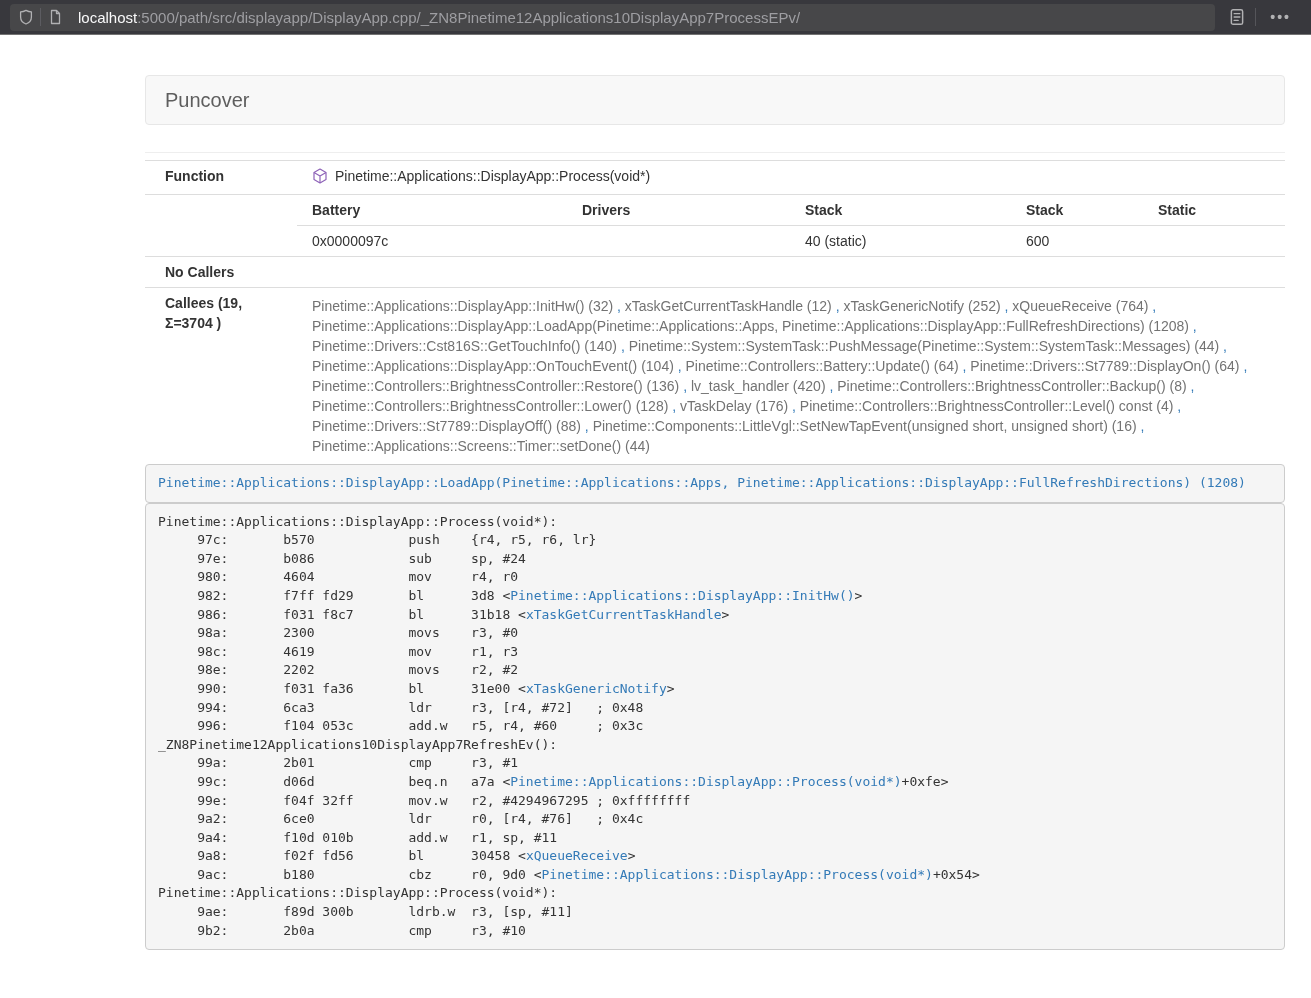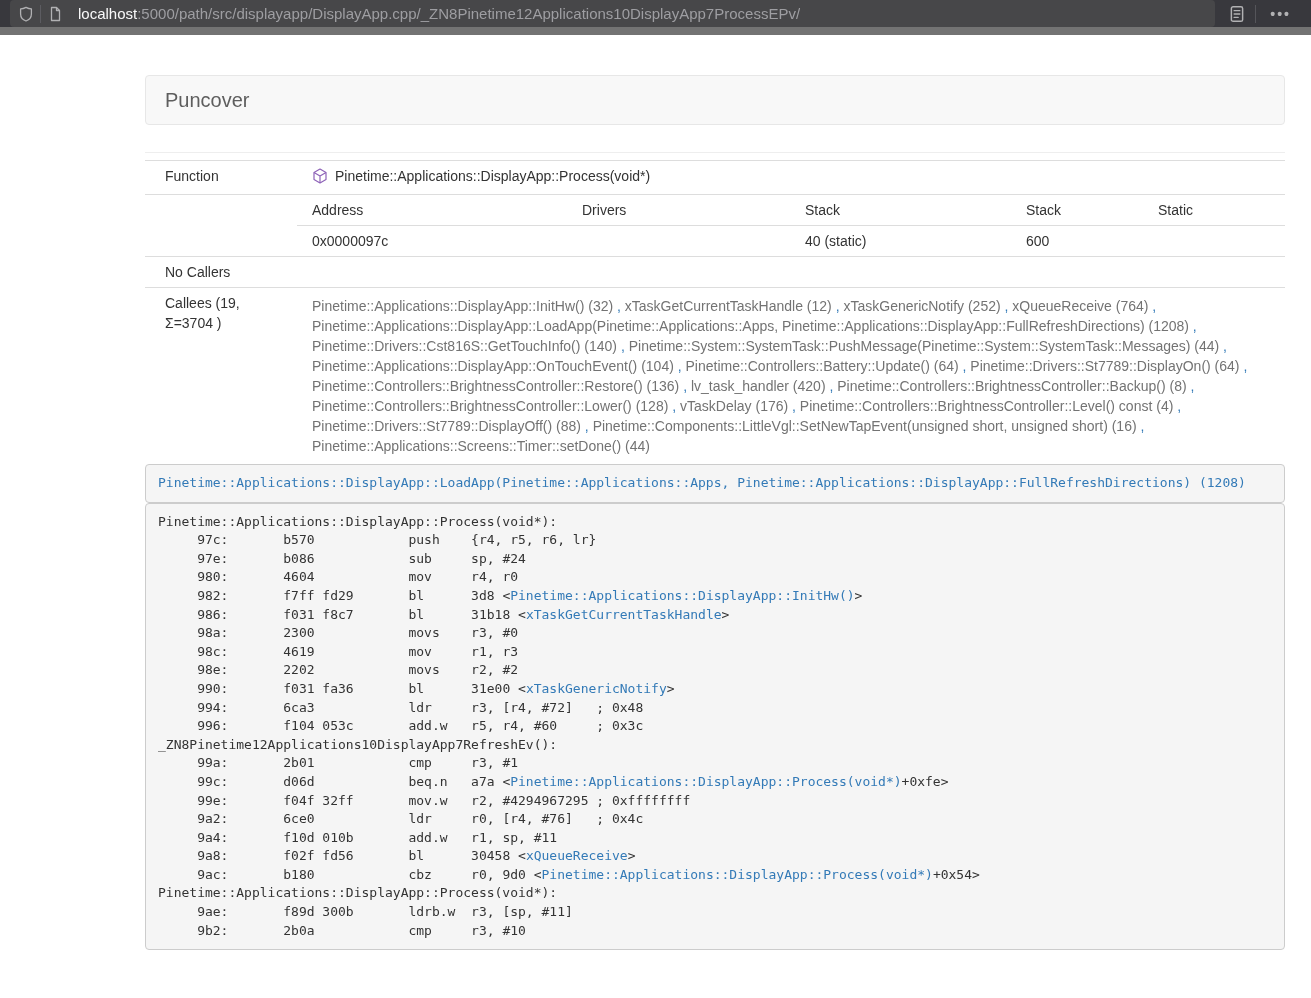--- a/index.html
+++ b/index.html
@@ -5,21 +5,21 @@
   * { box-sizing: border-box; }
   html, body { margin:0; padding:0; }
   body {
     width:1311px; height:998px; overflow:hidden;
     background:#fff; color:#333;
     font-family:"Liberation Sans","DejaVu Sans",sans-serif; font-size:14px;
   }
 
   
   .browser-bar {
-    height:35px; background:#38383d; border-bottom:8px solid #737373;
+    height:35px; background:#38383d; border-bottom:1px solid #737373;
     display:flex; align-items:center; padding:0 10px;
   }
   .url-field {
     flex:1 1 auto; min-width:0; height:27px; margin-right:8px;
     background:#474749; border-radius:4px;
     display:flex; align-items:center; padding:0 2px;
   }
   .bar-icon { display:inline-flex; align-items:center; justify-content:center;
     width:28px; height:27px; flex:0 0 auto; }
   .bar-divider { width:1px; height:18px; background:#5c5c61; flex:0 0 auto; }
@@ -44,21 +44,21 @@
   .crumbs a { color:#337ab7; text-decoration:none; }
   .bc-sep { color:#9a9a9a; margin:0 6px; }
   .bc-suffix { color:#555; }
 
   
   table.fn-table { border-collapse:collapse; table-layout:fixed; width:1140px; margin-top:7px; }
   .fn-table th, .fn-table td {
     border-top:1px solid #ddd; text-align:left; vertical-align:top;
     padding:5px 8px 5px 15px; font-size:14px; line-height:20px; font-weight:normal;
   }
-  .fn-table th { font-weight:normal; }
+  .fn-table th { font-weight:bold; }
   .fn-table th.row-label { padding-left:20px; }
   .fn-table td.callees-cell { padding-top:8px; padding-bottom:8px; }
   .fn-table a { color:#737373; text-decoration:none; }
   .callee-sep { color:#337ab7; }
   .pkg-icon { display:inline-block; vertical-align:-3px; margin-right:7px; }
 
   
   pre.codebox {
     background:#f5f5f5; border:1px solid #ccc; border-radius:4px;
     padding:9px 12px; margin:0;
@@ -124,21 +124,21 @@
           <span class="pkg-icon">
             <svg width="16" height="16" viewBox="0 0 16 16">
               <path d="M8 1 L14 4.5 V11.5 L8 15 L2 11.5 V4.5 Z" fill="none" stroke="#8e63b8" stroke-width="1.2" stroke-linejoin="round"></path>
               <path d="M2 4.5 L8 8 L14 4.5 M8 8 V15" fill="none" stroke="#8e63b8" stroke-width="1.2" stroke-linejoin="round"></path>
             </svg>
           </span><span>Pinetime::Applications::DisplayApp::Process(void*)</span>
         </td>
       </tr>
       <tr>
         <td rowspan="2"></td>
-        <th>Address</th>
+        <th>Battery</th>
         <th>Drivers</th>
         <th>Stack</th>
         <th>Stack</th>
         <th>Static</th>
       </tr>
       <tr>
         <td>0x0000097c</td>
         <td></td>
         <td>40 (static)</td>
         <td>600</td>

